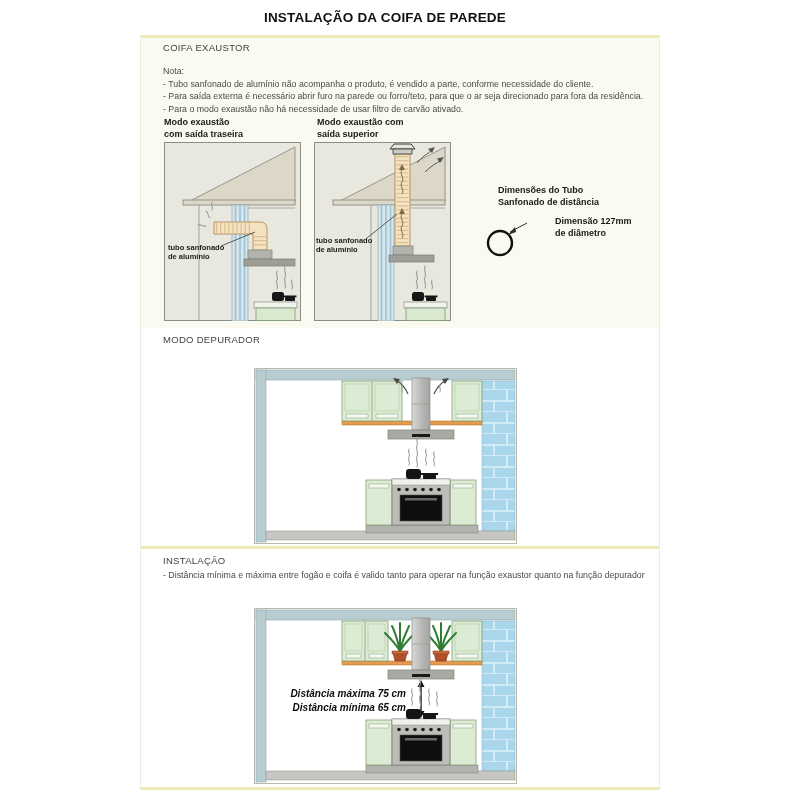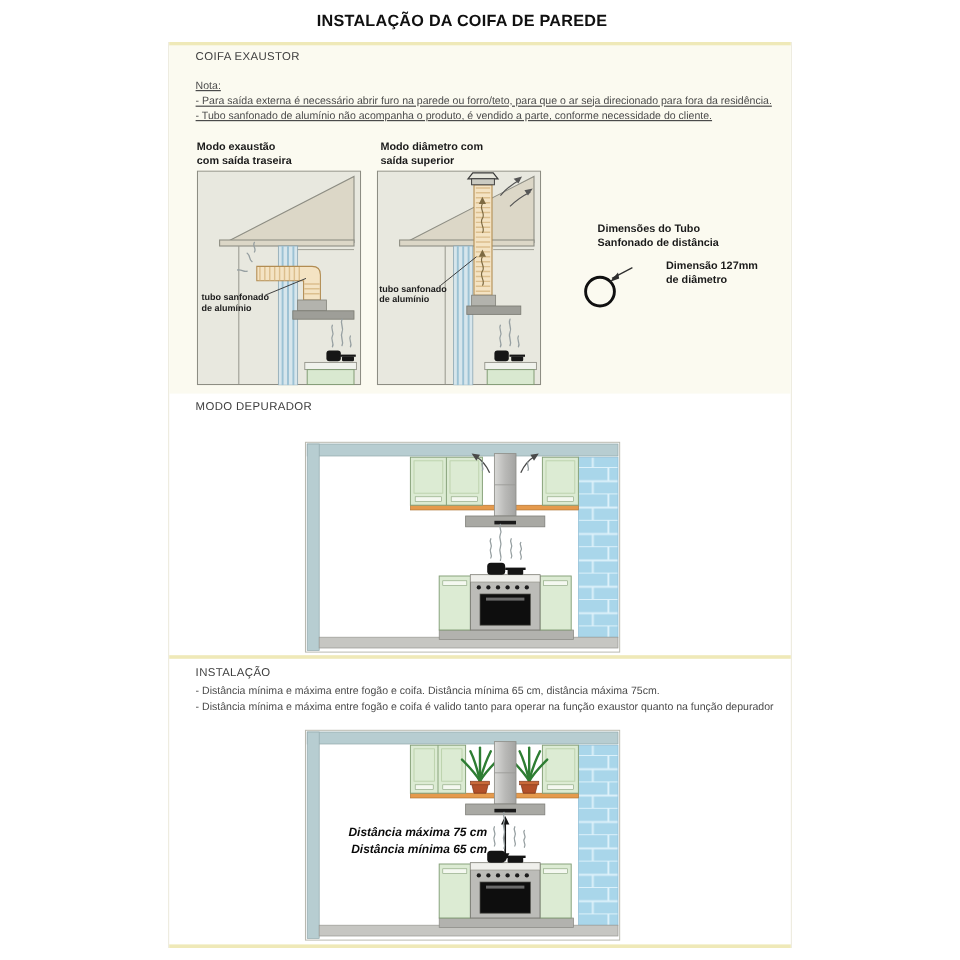--- a/index.html
+++ b/index.html
@@ -14,21 +14,21 @@
   #rule-mid{top:511px;}
   #rule-bottom{top:752px;}
   #sec1-bg{position:absolute;left:0;top:3px;width:100%;height:290px;background:#fbfaf0;}
   .h-sec{position:absolute;font:9.5px "Liberation Sans",sans-serif;color:#3e3e3e;
         letter-spacing:.3px;white-space:nowrap;}
   .body-text{position:absolute;font:8.8px/12.6px "Liberation Sans",sans-serif;color:#4a4a4a;
         white-space:nowrap;}
   .cap{position:absolute;font:bold 9px/11.5px "Liberation Sans",sans-serif;color:#1a1a1a;
         white-space:nowrap;}
   #h-exaustor{left:22px;top:7px;}
-  #nota-block{left:22px;top:30px;text-decoration:underline;}
+  #nota-block{left:22px;top:30px;}
   #cap1{left:23px;top:82px;}
   #cap2{left:176px;top:82px;}
   #diag1{position:absolute;left:23px;top:107px;}
   #diag2{position:absolute;left:173px;top:107px;}
   #dims-heading{left:357px;top:150px;}
   #dims-svg{position:absolute;left:344px;top:182px;}
   #dims-label{left:386px;top:181px;margin-left:28px;}
   #h-depurador{left:22px;top:299px;}
   #note-dep{left:22px;top:312px;}
   #kitchen1{position:absolute;left:113px;top:333px;}
@@ -47,30 +47,31 @@
   <div class="page-title">INSTALAÇÃO DA COIFA DE PAREDE</div>
 
   <div class="panel">
     <div class="rule" id="rule-top"></div>
     <div id="sec1-bg"></div>
 
     <div class="h-sec" id="h-exaustor">COIFA EXAUSTOR</div>
 
     <div class="body-text" id="nota-block">
       <div>Nota:</div>
+      <div>- Tubo sanfonado de alumínio não acompanha o produto, é vendido a parte, conforme necessidade do cliente.</div>
       <div>- Para saída externa é necessário abrir furo na parede ou forro/teto, para que o ar seja direcionado para fora da residência.</div>
-      <div>- Tubo sanfonado de alumínio não acompanha o produto, é vendido a parte, conforme necessidade do cliente.</div>
+      <div>- Para o modo exaustão não há necessidade de usar filtro de carvão ativado.</div>
     </div>
 
     <div class="cap" id="cap1">
       <div>Modo exaustão</div>
       <div>com saída traseira</div>
     </div>
     <div class="cap" id="cap2">
-      <div>Modo diâmetro com</div>
+      <div>Modo exaustão com</div>
       <div>saída superior</div>
     </div>
 
     <svg id="diag1" width="137" height="179" viewBox="0 0 137 179">
       <rect x="0.5" y="0.5" width="136" height="178" fill="#e8e8df" stroke="#8d8d83"></rect>
       <g>
         <polygon points="24,60 131,5 131,60" fill="#dcd7c7" stroke="#8d8d83" stroke-width="0.9"></polygon>
         <rect x="19" y="58" width="112" height="5" fill="#dcd7c7" stroke="#8d8d83" stroke-width="0.9"></rect>
       </g>
       <line x1="35" y1="63" x2="35" y2="178" stroke="#9c9c92" stroke-width="0.9"></line>
@@ -253,21 +254,20 @@
         <path d="M163,99 c2,-4 -2,-7 0,-11 c2,-4 -2,-7 0,-11 c2,-3 -2,-5 0,-8"></path>
         <path d="M172,97 c2,-3 -2,-5 0,-8 c2,-3 -2,-5 0,-8"></path>
         <path d="M180,98 c2,-3 -2,-5 0,-7 c2,-3 -2,-5 0,-7"></path>
       </g>
     </svg>
 
     <div class="rule" id="rule-mid"></div>
 
     <div class="h-sec" id="h-inst">INSTALAÇÃO</div>
     <div class="body-text" id="notes-inst">
-      <div>- Distância mínima e máxima entre fogão e coifa. Distância mínima 65 cm, distância máxima 75cm.</div>
       <div>- Distância mínima e máxima entre fogão e coifa é valido tanto para operar na função exaustor quanto na função depurador</div>
     </div>
 
     <svg id="kitchen2" width="263" height="176" viewBox="0 0 263 176">
       <defs>
         <pattern id="bricks2" width="26" height="22" patternUnits="userSpaceOnUse">
           <rect width="26" height="22" fill="#a9d6ea"></rect>
           <path d="M0,11 H26 M0,22 H26 M19,0 V11 M6,11 V22" stroke="#ddf1fa" stroke-width="1.6" fill="none"></path>
         </pattern>
         <linearGradient id="chrome2" x1="0" y1="0" x2="1" y2="0">

